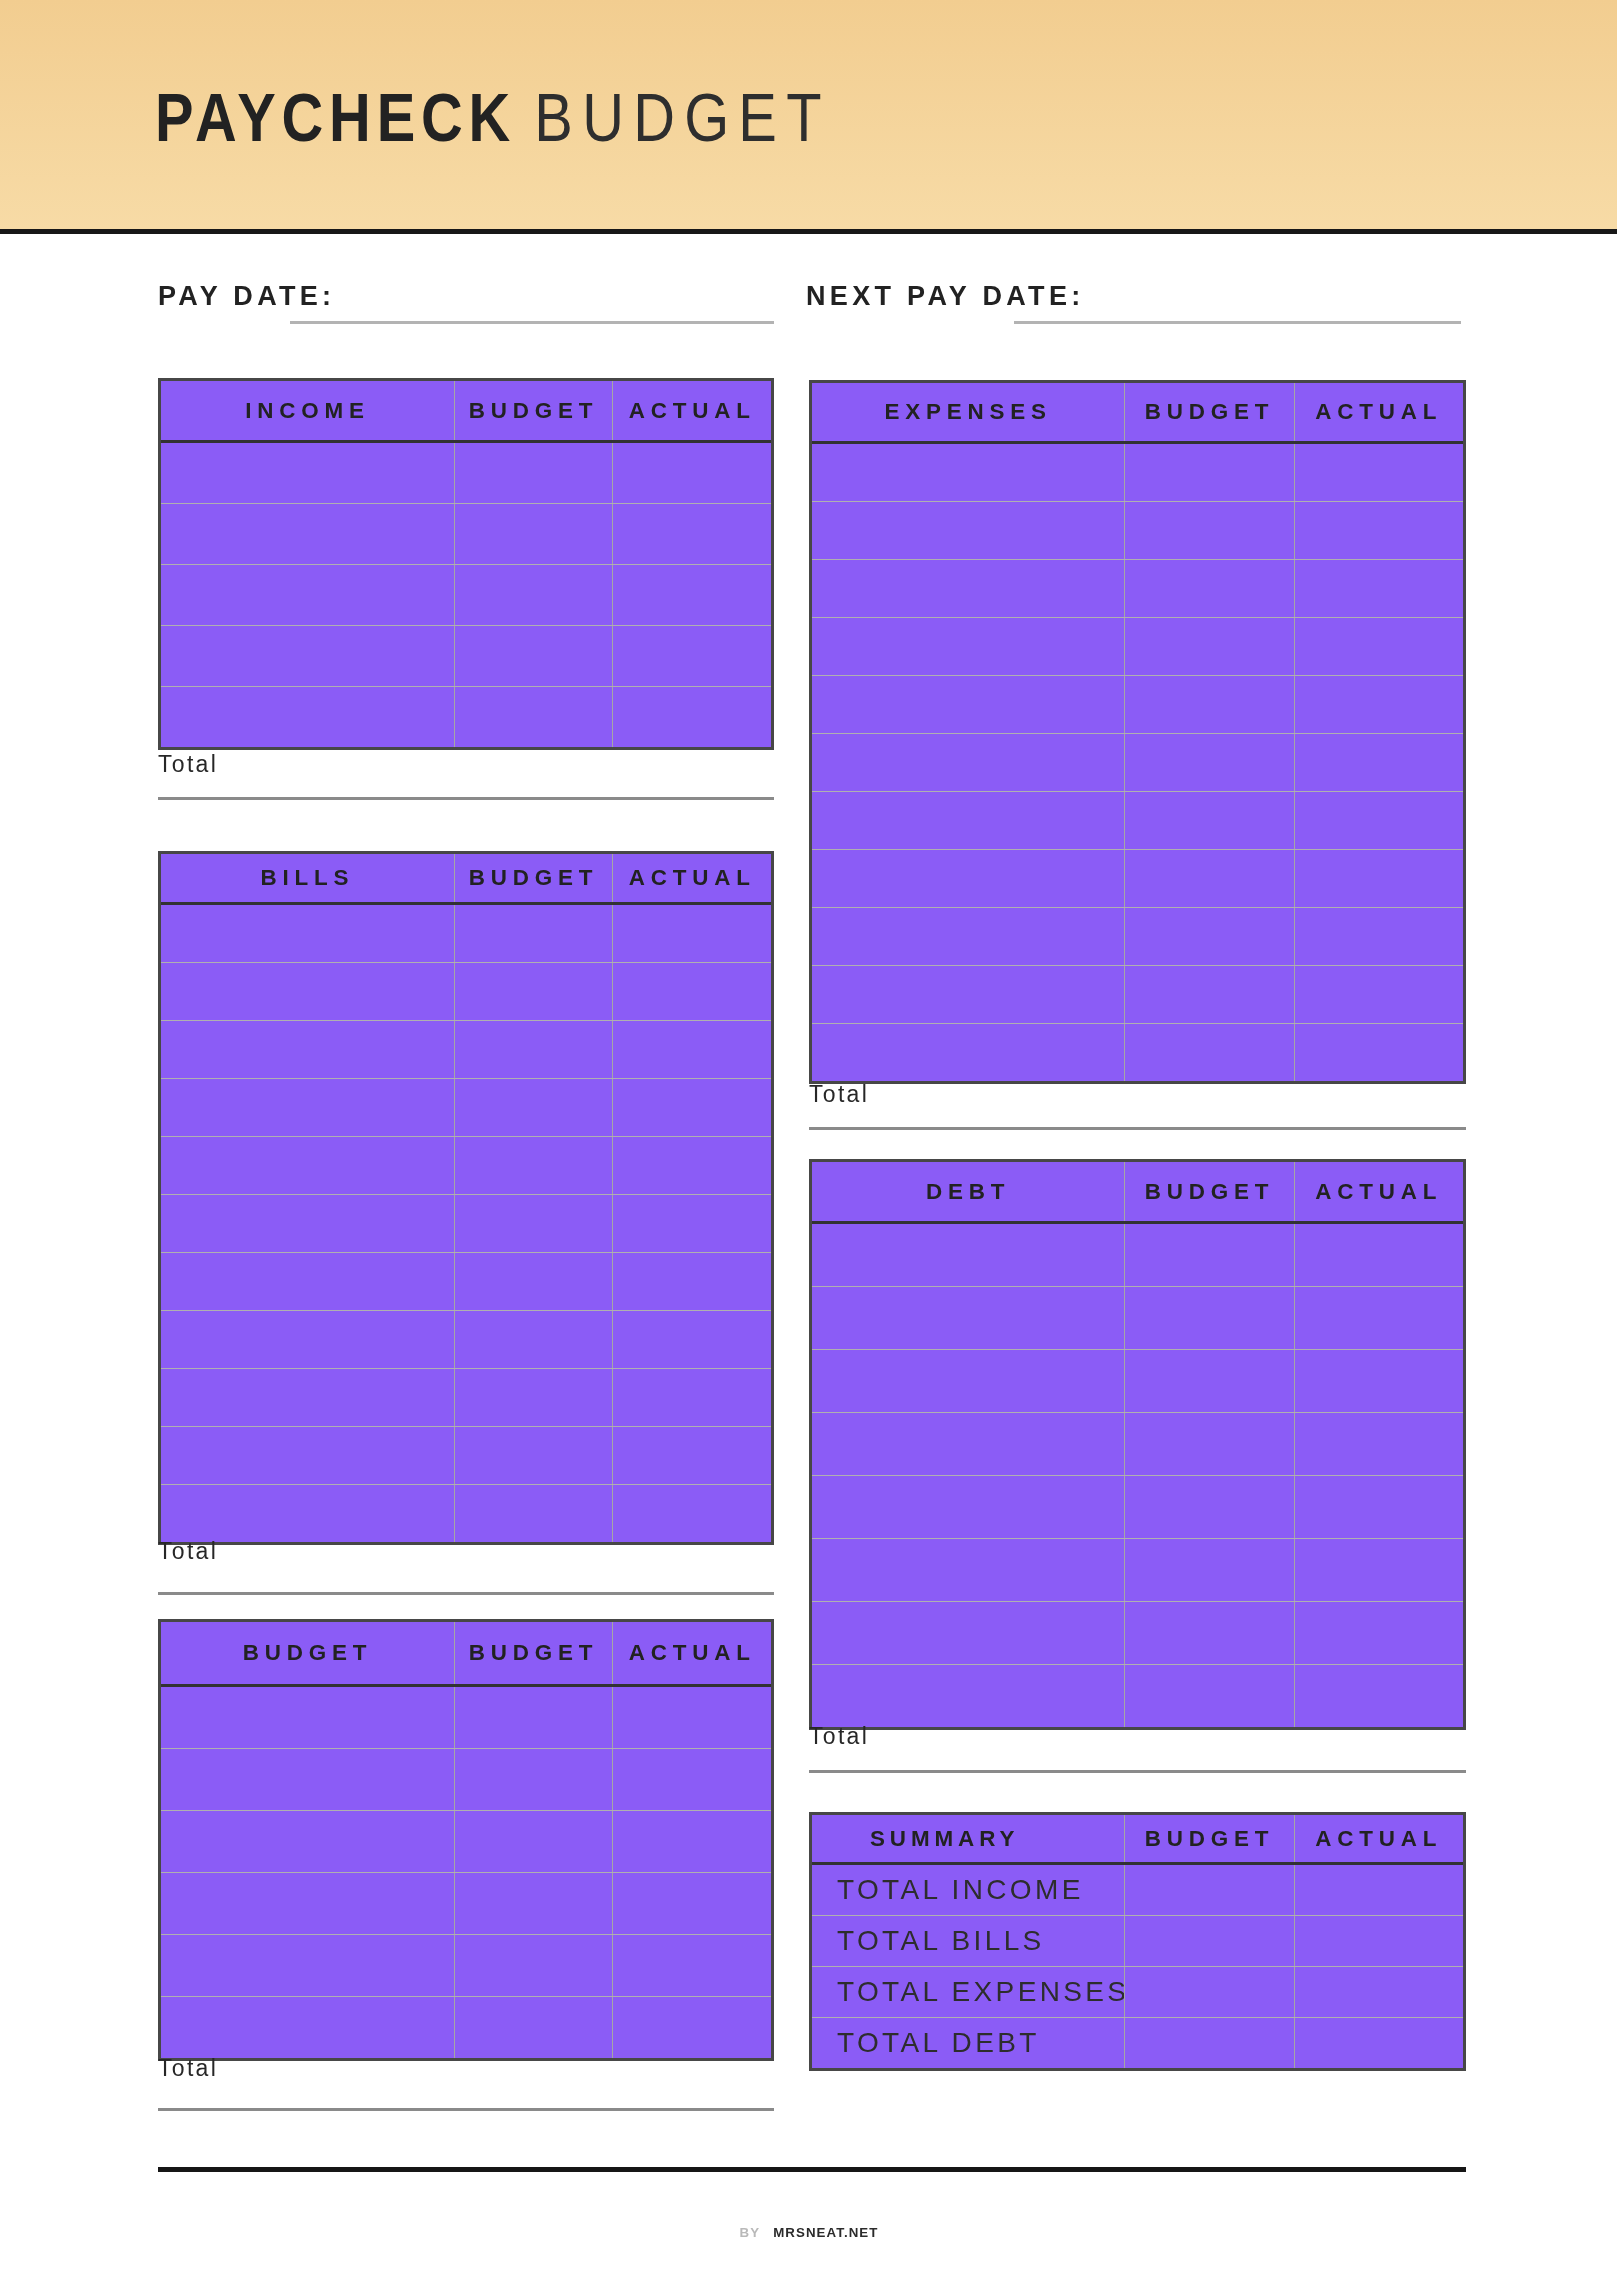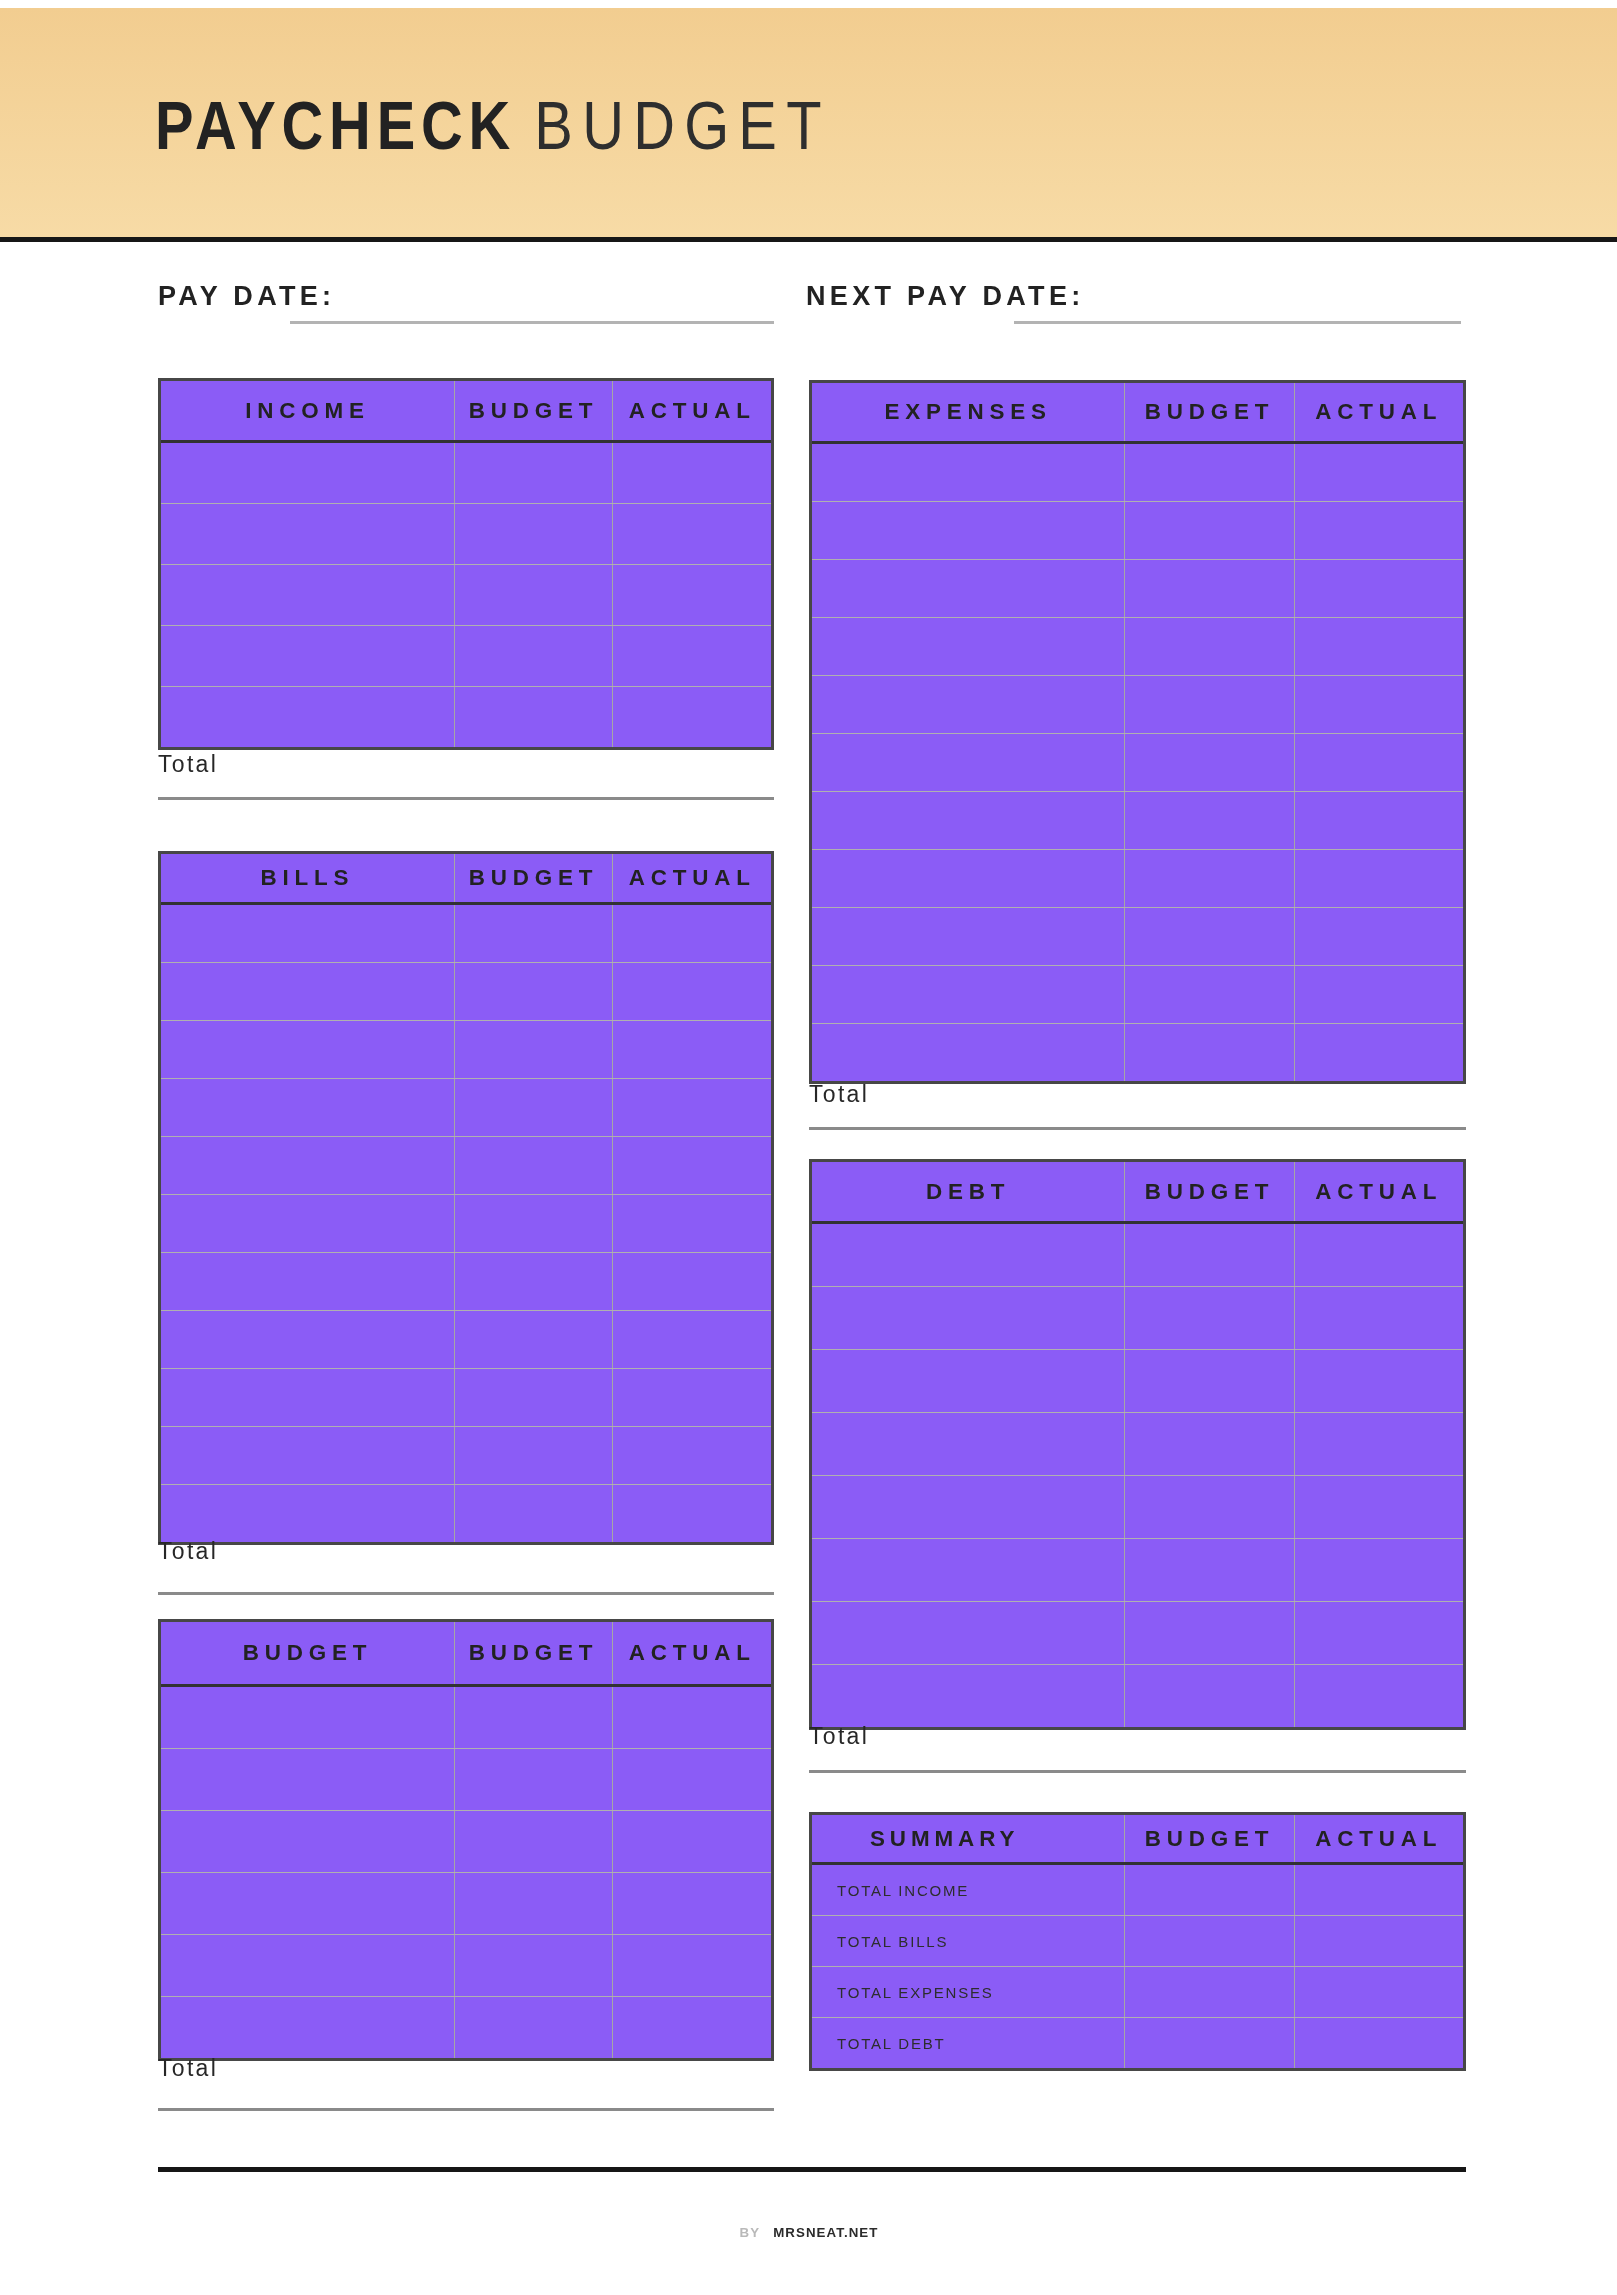--- a/index.html
+++ b/index.html
@@ -22,21 +22,21 @@
     position:relative;
     width:1618px;height:2295px;
     background:#ffffff;
     font-family:"Liberation Sans", sans-serif;
     color:var(--ink);
     overflow:hidden;
     margin:0 auto;
   }
   
   .band{
-    position:absolute;left:0;top:8px;width:100%;height:229px;
+    position:absolute;left:0;top:0;width:100%;height:229px;
     background:linear-gradient(180deg,var(--band-top) 0%,var(--band-bottom) 100%);
     border-bottom:5px solid var(--band-border);
     box-sizing:content-box;
   }
   .title{
     position:absolute;left:155px;top:80px;margin:0;
     font-size:68px;line-height:1.1;white-space:nowrap;
     transform:scaleX(.85);transform-origin:left center;
     color:var(--ink);
   }
@@ -77,21 +77,21 @@
     display:grid;grid-template-columns:48% 26% 26%;
     height:var(--rh);
   }
   .tbl .trow + .trow{border-top:1.7px solid var(--grid-light);}
   .tbl .td{min-height:100%;}
   .tbl .td + .td{border-left:1.7px solid var(--grid-mid);}
   
   .tbl.summary .th.first{justify-content:flex-start;padding-left:33px;letter-spacing:.22em;margin-left:25px;}
   .tbl.summary .td.label-cell{
     display:flex;align-items:center;padding-left:25px;
-    font-size:15px;font-weight:400;letter-spacing:.12em;color:#2d2d2d;
+    font-size:28px;font-weight:400;letter-spacing:.12em;color:#2d2d2d;
     white-space:nowrap;
   }
   
   #t-income  {left:158px;top:378px;width:616px;--hh:59px;--rh:60px;}
   #t-bills   {left:158px;top:851px;width:616px;--hh:48px;--rh:57px;}
   #t-savings {left:158px;top:1619px;width:616px;--hh:62px;--rh:61px;}
   #t-expenses{left:809px;top:380px;width:657px;--hh:58px;--rh:57px;}
   #t-debt    {left:809px;top:1159px;width:657px;--hh:59px;--rh:62px;}
   #t-summary {left:809px;top:1812px;width:657px;--hh:47px;--rh:50px;}
   

